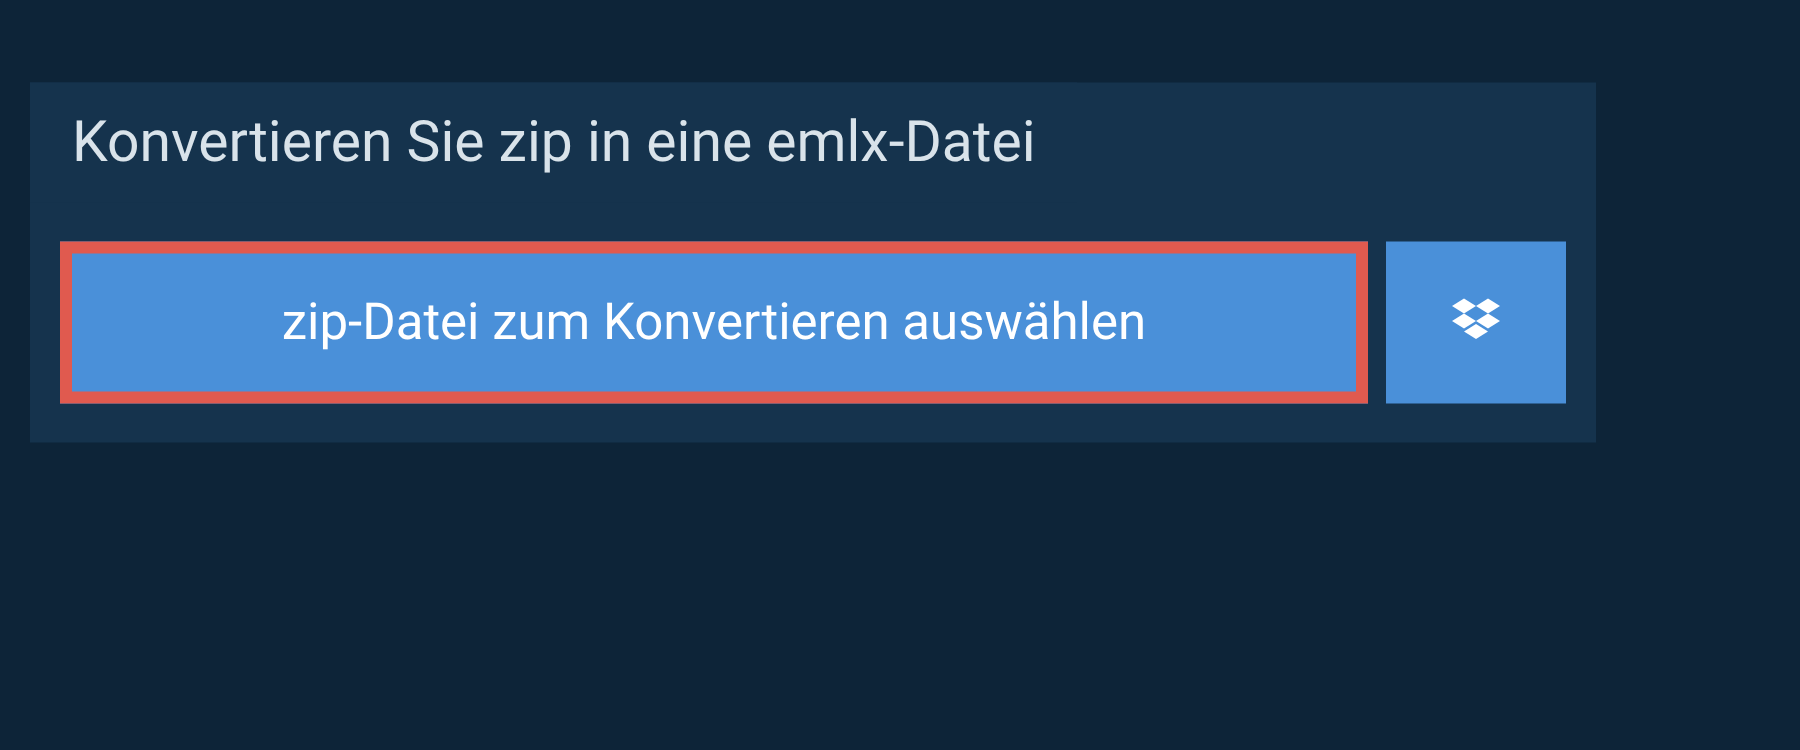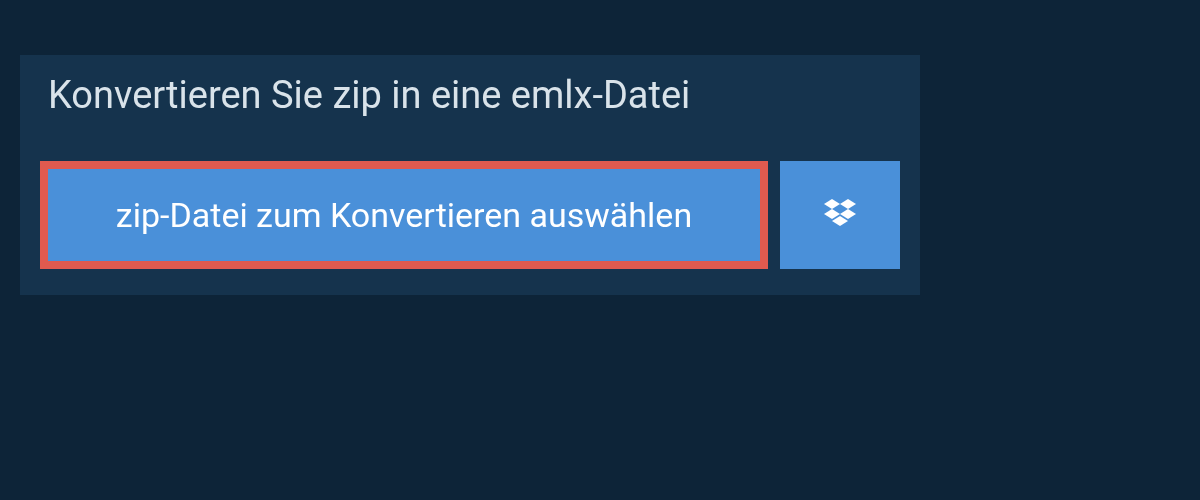--- a/index.html
+++ b/index.html
@@ -11,21 +11,21 @@
       width: 1200px;
       height: 500px;
       background: #0d2438;
       font-family: -apple-system, BlinkMacSystemFont, "Segoe UI", Roboto, Helvetica, Arial, sans-serif;
       overflow: hidden;
     }
     .panel {
       position: absolute;
       top: 55px;
       left: 20px;
-      width: 900px;
+      width: 1044px;
       background: #15334d;
     }
     .title-bar {
       background: #15334d;
       padding: 18px 28px;
       display: inline-block;
     }
     .title-text {
       color: #d9e3ea;
       font-size: 38px;

